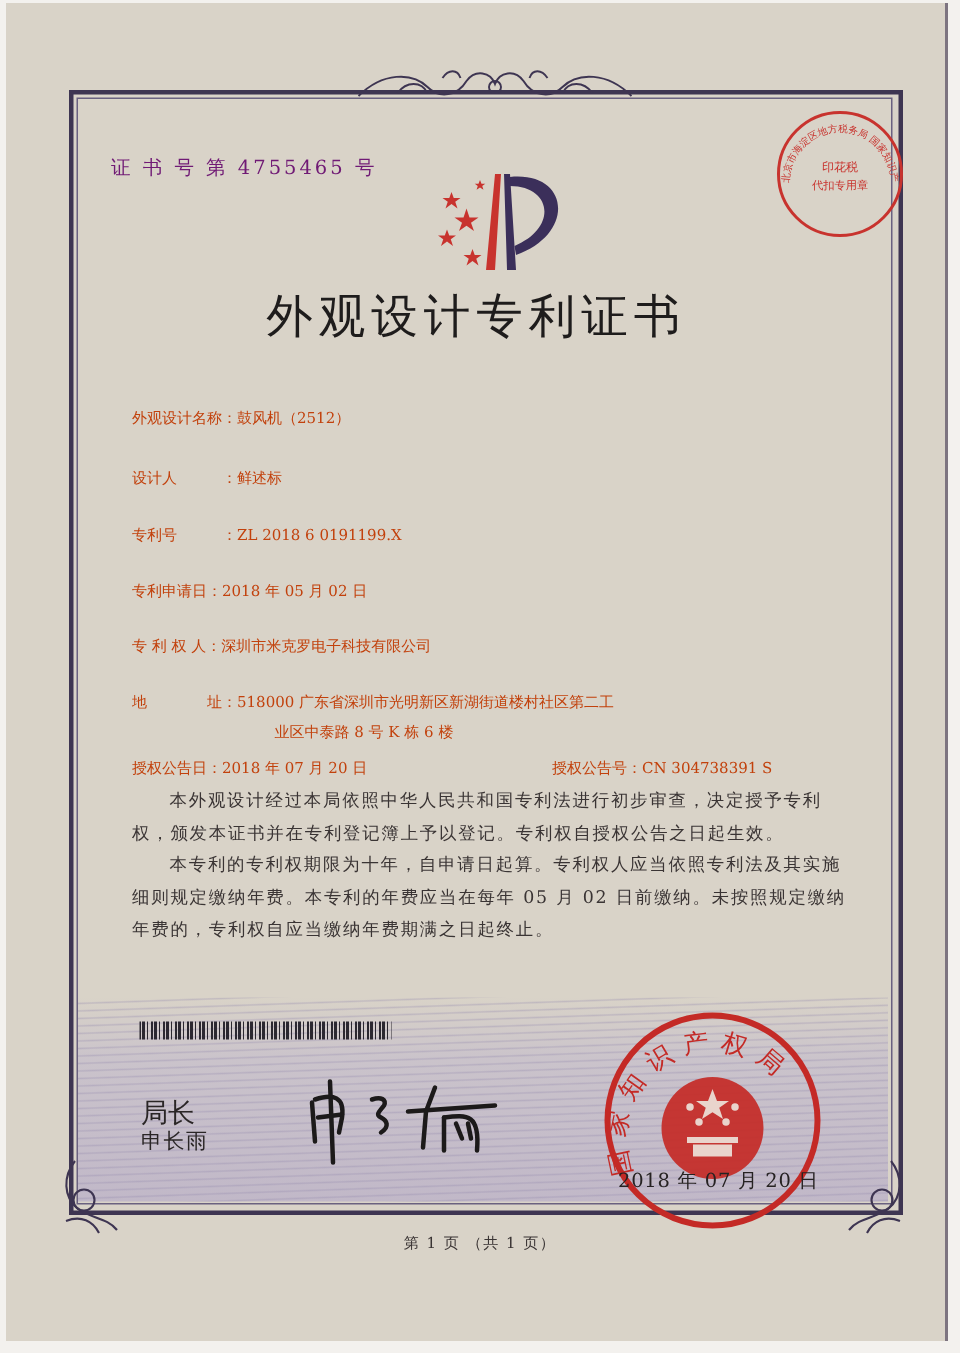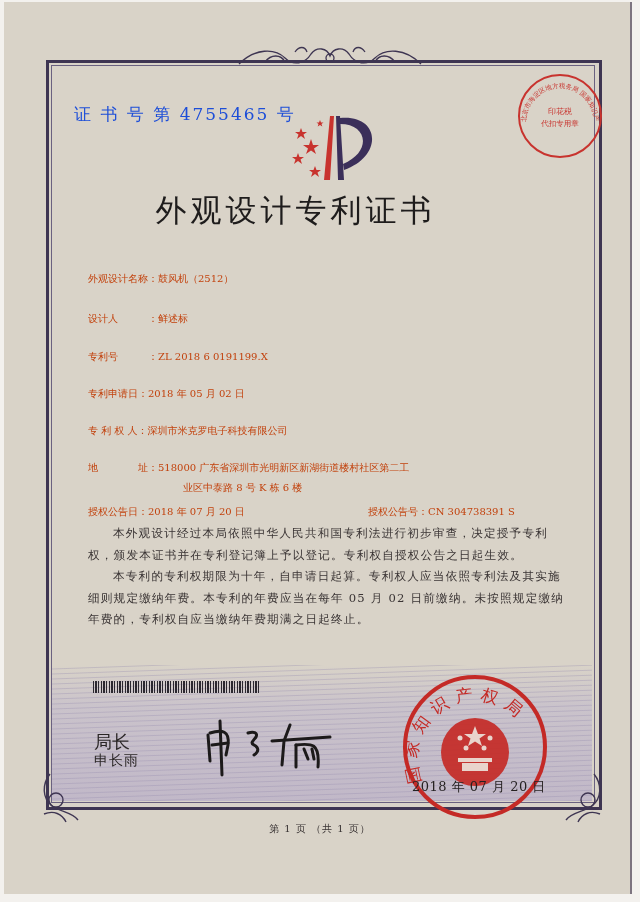--- a/index.html
+++ b/index.html
@@ -29,29 +29,29 @@
       linear-gradient(180deg, rgba(200,195,210,0.0) 0%, rgba(190,182,205,0.55) 30%, rgba(185,175,200,0.75) 100%);
   }
   .ornament-top {
     position:absolute; left:235px; top:40px; width:190px; height:34px;
   }
   .corner { position:absolute; width:60px; height:60px; }
   .corner.bl { left:36px; top:770px; }
   .corner.br { left:548px; top:770px; }
 
   .cert-no {
-    position:absolute; left:74px; top:103px; font-size:17px; letter-spacing:2px; color:#1d4ed8;
+    position:absolute; left:74px; top:103px; font-size:13px; letter-spacing:2px; color:#701a75;
   }
   .logo { position:absolute; left:280px; top:100px; width:100px; height:80px; }
   .tax-seal { position:absolute; left:516px; top:72px; width:88px; height:88px; }
 
   .title {
     position:absolute; left:0; width:591px; top:190px; text-align:center;
     font-family:"DejaVu Sans","Liberation Sans",sans-serif;
-    font-size:31px; letter-spacing:4px; color:#1e1c1c; font-weight:normal;
+    font-size:31px; letter-spacing:4px; color:#1e1c1c; font-weight:normal;padding-left:22px;
   }
 
   .field { position:absolute; left:88px; font-size:10px; color:#c2410c; white-space:nowrap; }
   .field .lbl { display:inline-block; letter-spacing:0; }
   .field .val { display:inline-block; }
   .lbl-spread { display:inline-flex; justify-content:space-between; width:60px; }
 
   .para {
     position:absolute; left:88px; width:478px; font-size:11.6px; line-height:21.5px; color:#3a3434;
     letter-spacing:1.2px;

